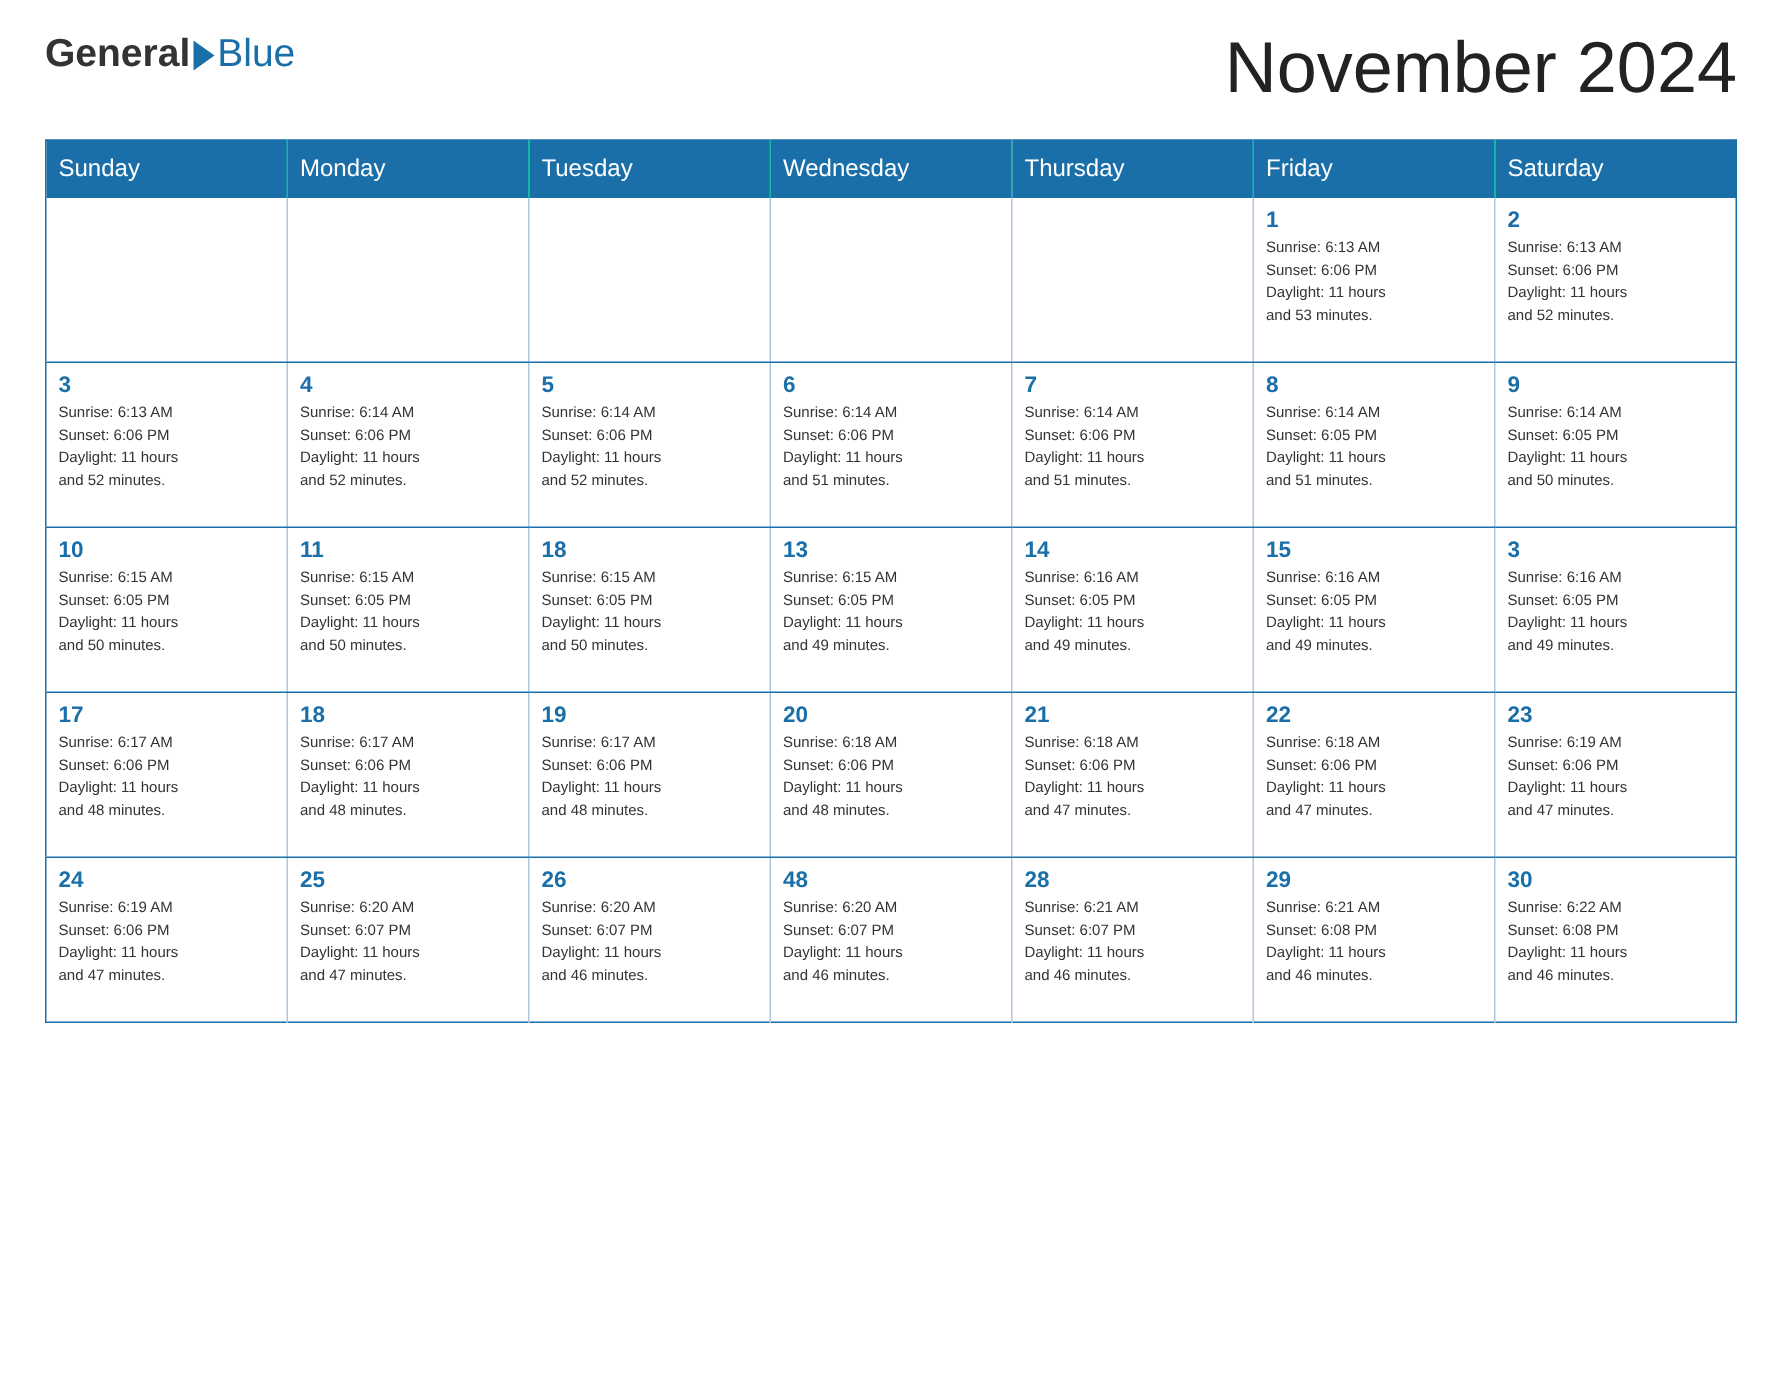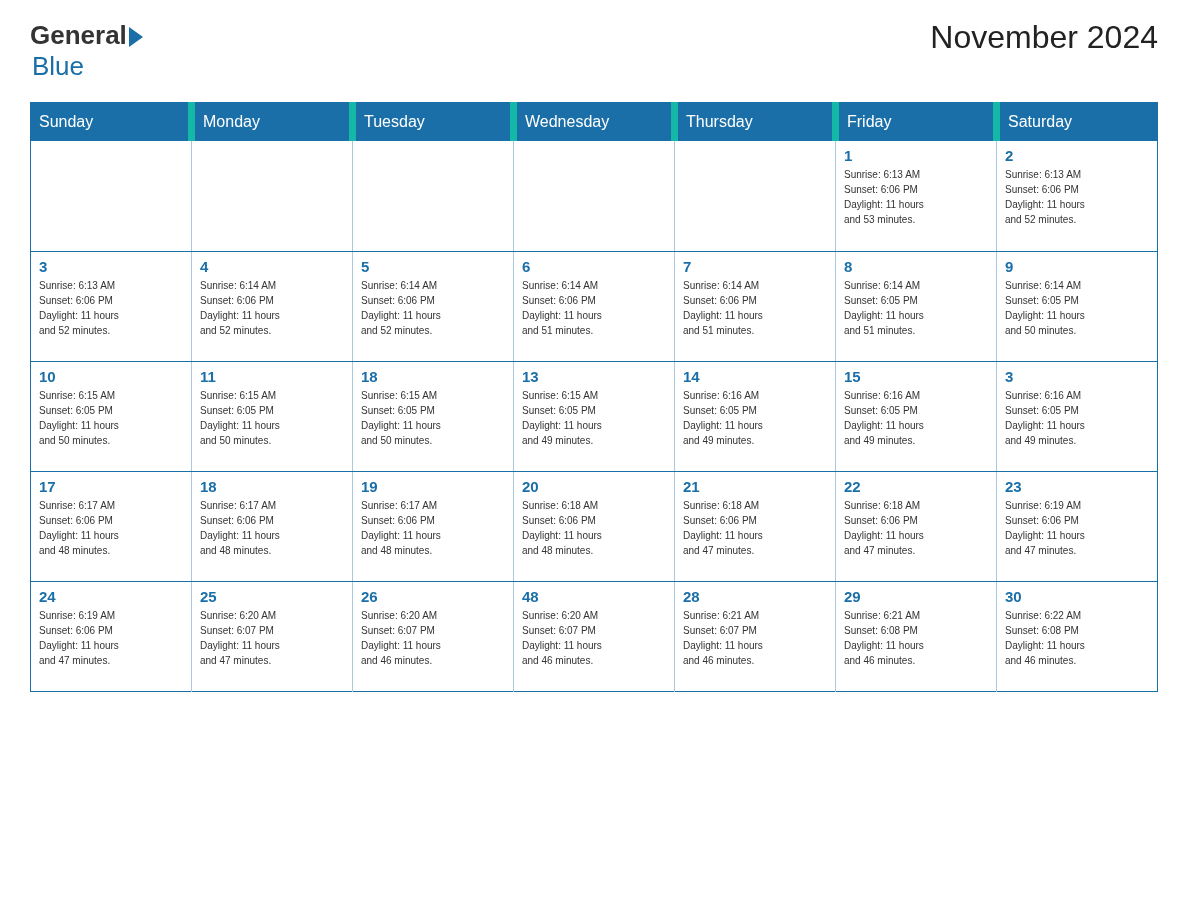--- a/index.html
+++ b/index.html
@@ -11,21 +11,21 @@
       min-height: 918px;
     }
     .header {
       display: flex;
       justify-content: space-between;
       align-items: flex-start;
       margin-bottom: 20px;
     }
     .logo {
       display: flex;
-      flex-direction: column;
+      flex-direction: row;
       align-items: flex-start;
     }
     .logo-top {
       display: flex;
       align-items: center;
     }
     .logo-general {
       font-size: 26px;
       font-weight: bold;
       color: #333;
@@ -42,21 +42,21 @@
     .logo-blue {
       font-size: 26px;
       font-weight: normal;
       color: #1a6fa8;
       margin-left: 2px;
     }
     .title-area {
       text-align: right;
     }
     .title-area h1 {
-      font-size: 32px;
+      font-size: 48px;
       font-weight: normal;
       color: #222;
       line-height: 1.1;
     }
     .title-area h2 {
       font-size: 22px;
       font-weight: normal;
       color: #444;
       margin-top: 4px;
     }
@@ -65,21 +65,21 @@
       border-collapse: collapse;
       border: 1px solid #1a6fa8;
     }
     .calendar th {
       background-color: #1a6fa8;
       color: #fff;
       padding: 10px 8px;
       font-size: 16px;
       font-weight: normal;
       text-align: left;
-      border-right: 7px solid #14b8a6;
+      border-right: 1px solid #14b8a6;
     }
     .calendar th:last-child {
       border-right: none;
     }
     .calendar td {
       vertical-align: top;
       padding: 6px 8px;
       font-size: 12.5px;
       color: #333;
       border-right: 1px solid #aac8e0;

